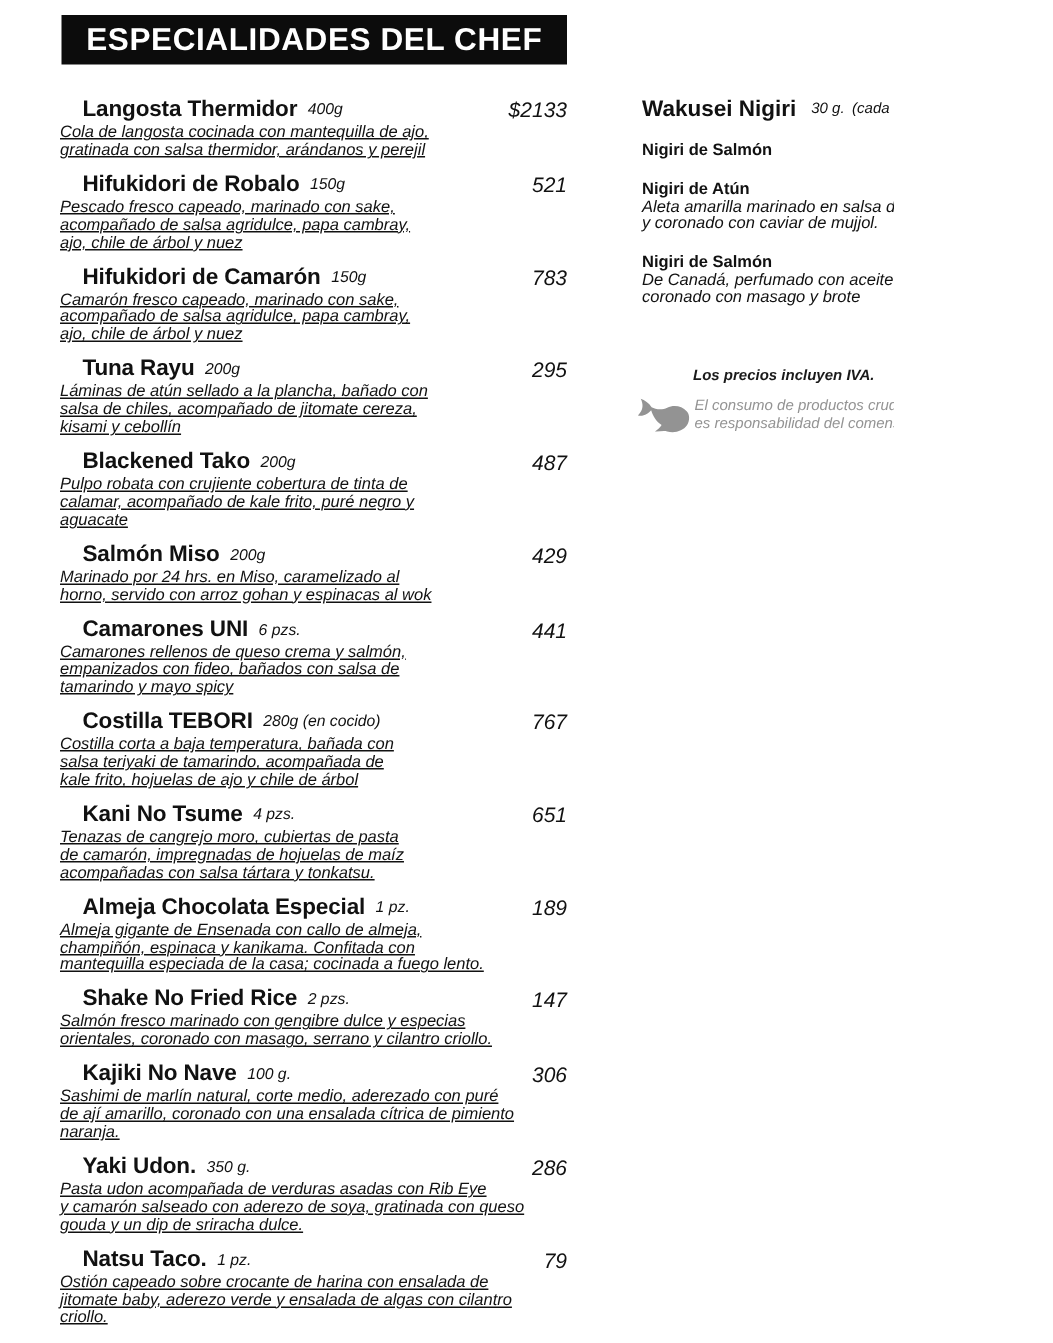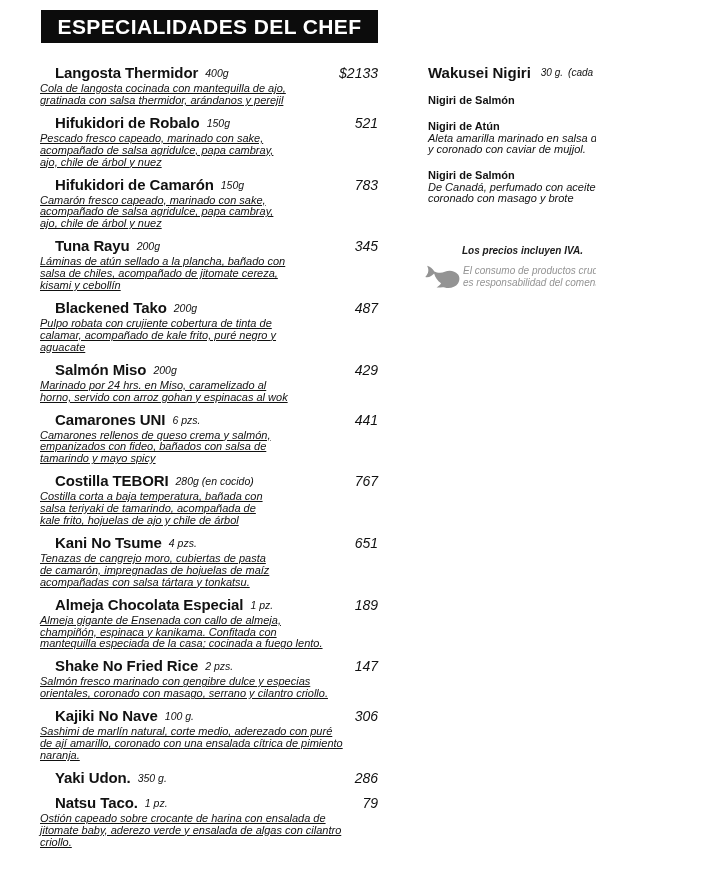--- a/index.html
+++ b/index.html
@@ -97,21 +97,21 @@
     </div>
     <div class="mi-desc">Camarón fresco capeado, marinado con sake,
 acompañado de salsa agridulce, papa cambray,
 ajo, chile de árbol y nuez</div>
   </div>
 
   <div class="mi">
     <div class="mi-head">
       <span class="mi-name">Tuna Rayu</span>
       <span class="mi-size">200g</span>
-      <span class="mi-price">345</span>
+      <span class="mi-price">295</span>
     </div>
     <div class="mi-desc">Láminas de atún sellado a la plancha, bañado con
 salsa de chiles, acompañado de jitomate cereza,
 kisami y cebollín</div>
   </div>
 
   <div class="mi">
     <div class="mi-head">
       <span class="mi-name">Blackened Tako</span>
       <span class="mi-size">200g</span>
@@ -196,20 +196,23 @@
 de ají amarillo, coronado con una ensalada cítrica de pimiento
 naranja.</div>
   </div>
 
   <div class="mi">
     <div class="mi-head">
       <span class="mi-name">Yaki Udon.</span>
       <span class="mi-size">350 g.</span>
       <span class="mi-price">286</span>
     </div>
+    <div class="mi-desc">Pasta udon acompañada de verduras asadas con Rib Eye
+y camarón salseado con aderezo de soya, gratinada con queso
+gouda y un dip de sriracha dulce.</div>
   </div>
 
   <div class="mi">
     <div class="mi-head">
       <span class="mi-name">Natsu Taco.</span>
       <span class="mi-size">1 pz.</span>
       <span class="mi-price">79</span>
     </div>
     <div class="mi-desc">Ostión capeado sobre crocante de harina con ensalada de
 jitomate baby, aderezo verde y ensalada de algas con cilantro

